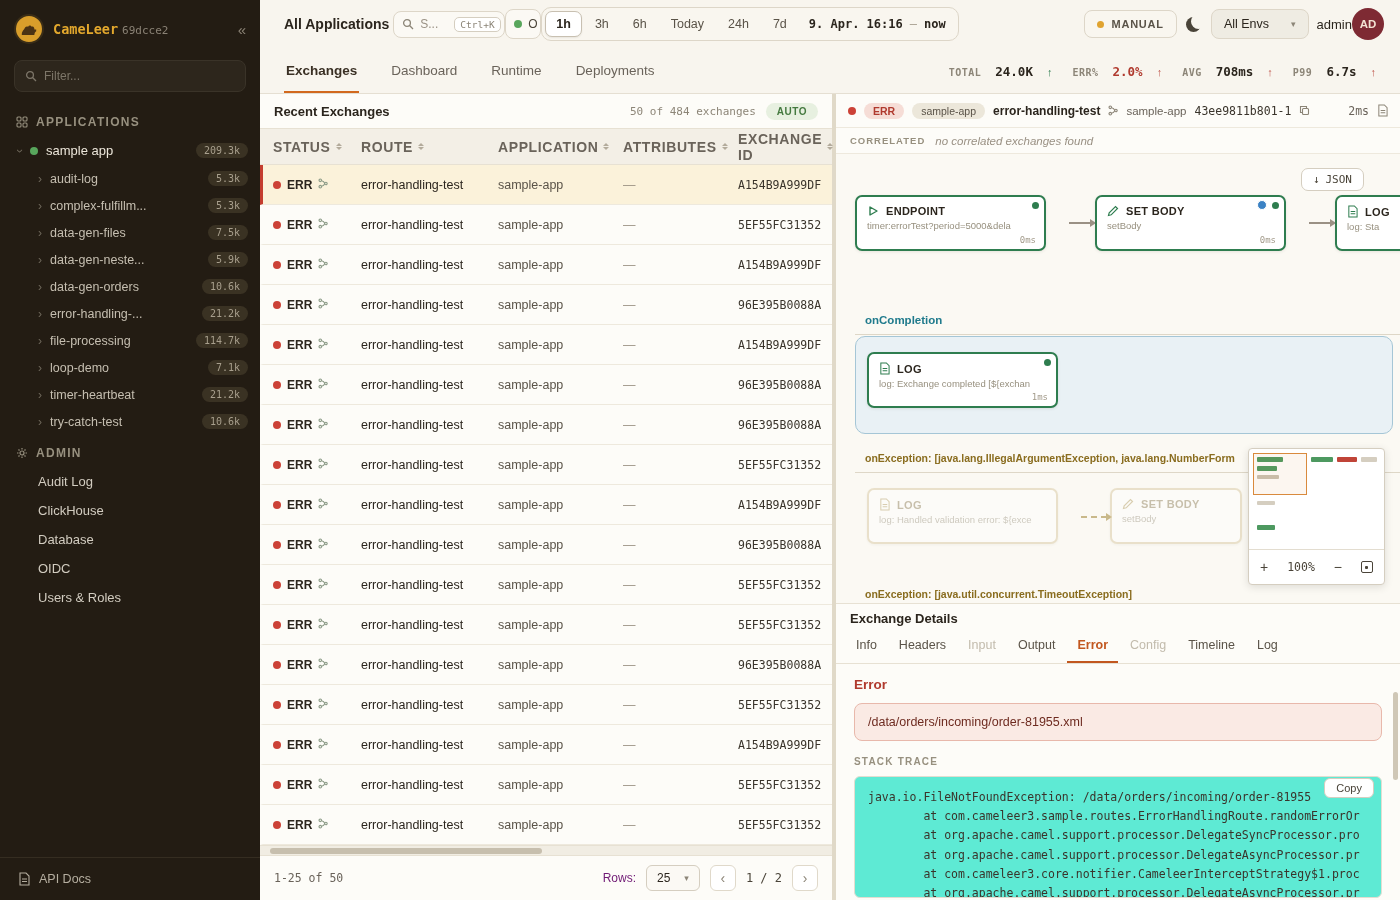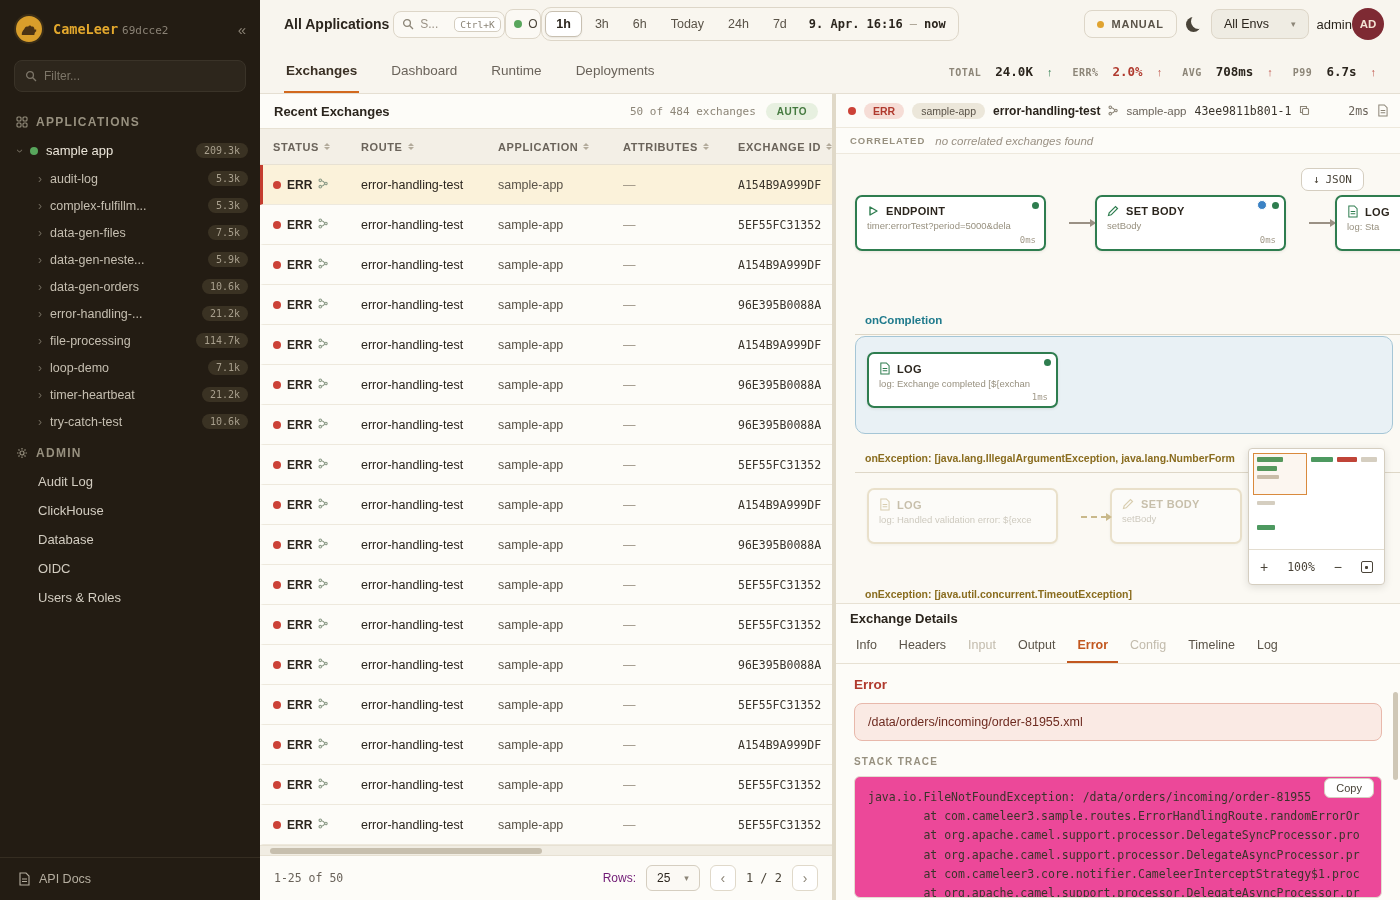--- a/index.html
+++ b/index.html
@@ -71,21 +71,21 @@
 
   .content { flex:1; display:flex; min-height:0; gap:4px; background:#e0d9c8; }
 
   
   .exchanges-panel { width:572px; flex-shrink:0; display:flex; flex-direction:column; background:#fdfcf8; min-height:0; }
   .ex-header { display:flex; align-items:center; height:34px; padding:0 14px; gap:10px; flex-shrink:0; }
   .ex-title { font-size:13px; font-weight:bold; }
   .ex-count { margin-left:auto; font-family:"DejaVu Sans Mono",monospace; font-size:11px; color:#8c8577; }
   .auto-pill { background:#e7f0e0; color:#44793f; font-size:10px; font-weight:bold; letter-spacing:.5px; padding:3px 11px; border-radius:10px; cursor:pointer; }
   .thead { display:grid; grid-template-columns:88px 137px 125px 115px 1fr; background:#f3efe6; border-top:1px solid #e7e1d3; border-bottom:1px solid #e7e1d3; height:37px; align-items:center; padding-left:13px; flex-shrink:0; }
-  .th { font-size:11px; font-weight:bold; color:#6a635a; letter-spacing:.6px; display:flex; gap:5px; align-items:center; cursor:pointer; }
+  .th { font-size:14px; font-weight:bold; color:#6a635a; letter-spacing:.6px; display:flex; gap:5px; align-items:center; cursor:pointer; }
   .sort { display:inline-flex; flex-direction:column; gap:1px; }
   .sort i { width:0; height:0; border-left:3px solid transparent; border-right:3px solid transparent; }
   .sort .up { border-bottom:3.5px solid #b3ab9b; }
   .sort .dn { border-top:3.5px solid #b3ab9b; }
   .tbody { flex:1; overflow:hidden; }
   .trow { display:grid; grid-template-columns:88px 137px 125px 115px 1fr; height:40px; align-items:center; border-bottom:1px solid #eee9dd; padding-left:10px; border-left:3px solid transparent; background:#fdfcf8; cursor:pointer; }
   .trow.selected { background:#fbf2da; border-left-color:#c43d2f; }
   .cell-status { display:flex; align-items:center; gap:6px; font-size:12px; font-weight:bold; color:#2b251d; }
   .fork { color:#8a9a85; }
   .cell-route { font-size:12.5px; color:#2b251d; }
@@ -154,21 +154,21 @@
   .dt-tabs { display:flex; gap:2px; padding:0 10px; border-bottom:1px solid #e7e1d3; flex-shrink:0; }
   .dt-tab { padding:7px 10px 9px; font-size:12.5px; color:#5a5348; border-bottom:2px solid transparent; cursor:pointer; }
   .dt-tab.active { color:#c2571f; font-weight:bold; border-bottom-color:#c2571f; }
   .dt-tab.disabled { color:#c2bbac; cursor:default; }
   .dt-body { flex:1; overflow:hidden; padding:13px 18px 0; position:relative; }
   .err-heading { font-size:13.5px; font-weight:bold; color:#b03a2e; margin-bottom:11px; }
   .err-box { background:#faeae4; border:1px solid #e8b8ab; border-radius:8px; padding:11px 13px; font-size:12.5px; color:#6e2b20; margin-bottom:15px; }
   .stack-label { font-size:10px; font-weight:bold; letter-spacing:1.2px; color:#97907f; margin-bottom:9px; }
   .stack-wrap { position:relative; }
   .copy-btn { position:absolute; top:2px; right:8px; border:1px solid #d5cec0; background:#fff; border-radius:6px; padding:3px 11px; font-size:11px; color:#4a4439; cursor:pointer; }
-  pre.stack { background:#ec4899; border:1px solid #e3ddd0; border-radius:6px; padding:11px 13px; font-family:"DejaVu Sans Mono",monospace; font-size:11.5px; line-height:1.67; color:#3a342b; white-space:pre; overflow:hidden; height:122px; }
+  pre.stack { background:#5eead4; border:1px solid #e3ddd0; border-radius:6px; padding:11px 13px; font-family:"DejaVu Sans Mono",monospace; font-size:11.5px; line-height:1.67; color:#3a342b; white-space:pre; overflow:hidden; height:122px; }
   .vscroll { position:absolute; right:2px; top:28px; width:5px; height:88px; background:#cfc7b6; border-radius:3px; cursor:grab; }
 </style>
 </head>
 <body>
 
 <div class="app">
 
   <aside class="sidebar">
     <div class="sb-header">
       <span class="logo-badge">

